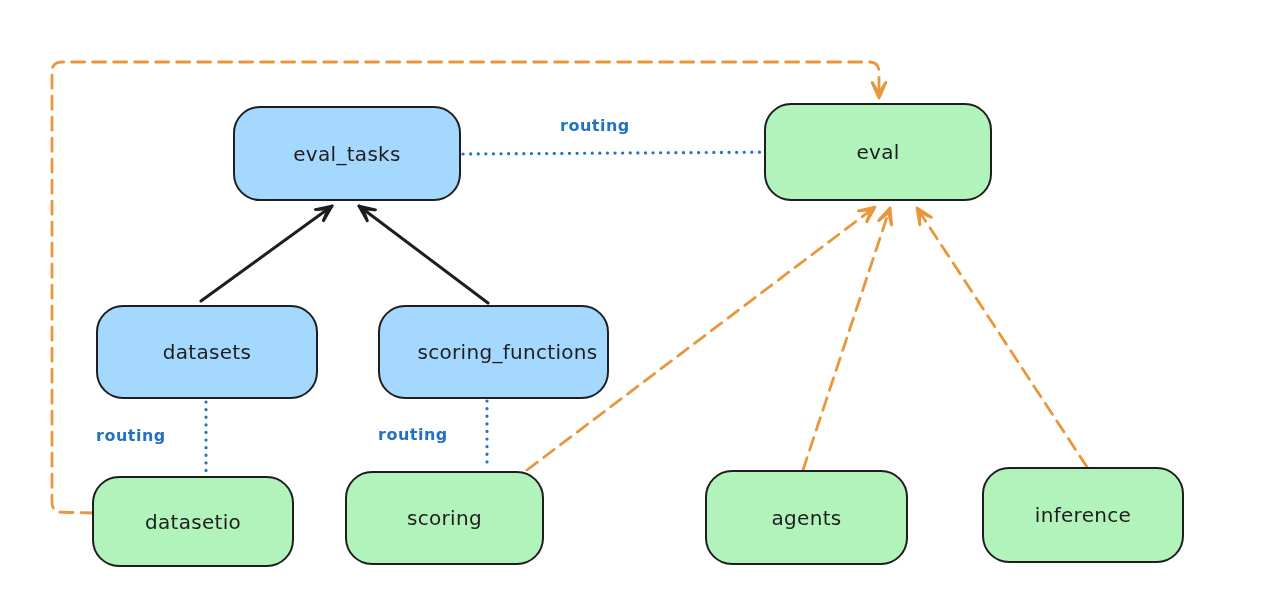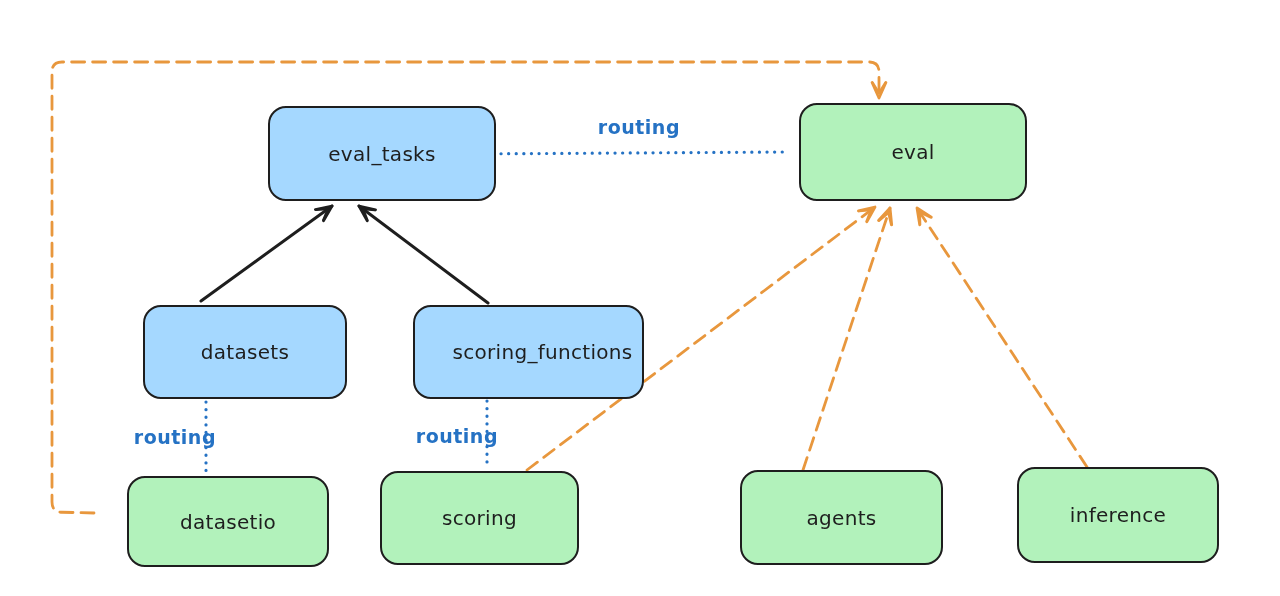--- a/index.html
+++ b/index.html
@@ -16,42 +16,41 @@
     width:1280px;height:596px;
     background:var(--bg);
     overflow:hidden;
     font-family:"DejaVu Sans","Liberation Sans",sans-serif;
   }
   #edges{position:absolute;left:0;top:0;width:1280px;height:596px;}
   .node{
     position:absolute;
     box-sizing:border-box;
     border:2.5px solid var(--stroke);
-    border-radius:18px;
+    border-radius:27px;
     display:flex;align-items:center;justify-content:center;
     font-size:20px;
     color:var(--stroke);
     letter-spacing:0.3px;
-    margin-left:35px;
   }
   .node.blue{background:var(--blue-fill);}
   .node.green{background:var(--green-fill);}
   #n-eval-tasks       {left:233px;top:106px;width:228px;height:95px;}
   #n-eval             {left:764px;top:103px;width:228px;height:98px;}
-  #n-datasets         {left:108px; top:305px;width:204px;height:94px;}
+  #n-datasets         {left:96px; top:305px;width:222px;height:94px;}
   #n-scoring-functions{left:378px;top:305px;width:231px;height:94px;padding-left:28px;}
   #n-datasetio        {left:92px; top:476px;width:202px;height:91px;}
   #n-scoring          {left:345px;top:471px;width:199px;height:94px;}
   #n-agents           {left:705px;top:470px;width:203px;height:95px;}
   #n-inference        {left:982px;top:467px;width:202px;height:96px;}
   .edge-label{
     position:absolute;
     width:120px;
-    text-align:right;
-    font-size:19px;
+    text-align:left;
+    font-size:16px;
     font-weight:bold;
     color:var(--blue-line);
     letter-spacing:0.5px;
   }
   #lbl-routing-top {left:560px;top:116px;}
   #lbl-routing-left{left:96px; top:426px;}
   #lbl-routing-mid {left:378px;top:425px;}
 </style>
 </head>
 <body>

